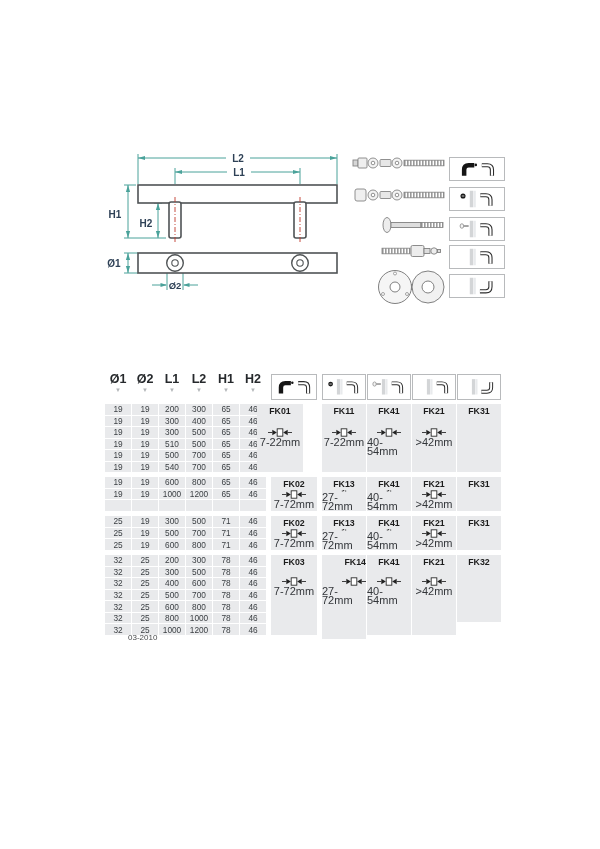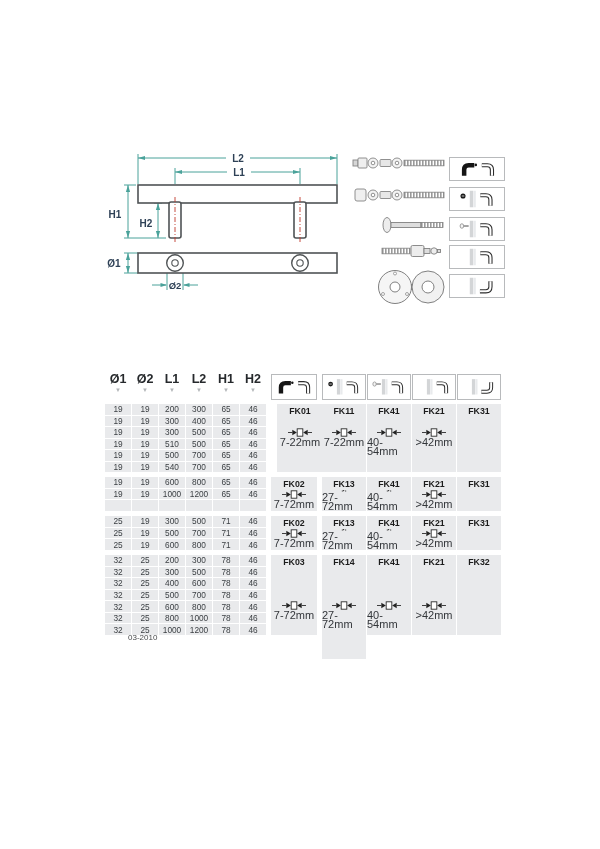--- a/index.html
+++ b/index.html
@@ -30,21 +30,21 @@
   .tcell{background:#e9eaec;font-size:8.3px;color:#3c4044;
          display:flex;align-items:center;justify-content:center;}
 
   
   .fkcell{position:absolute;background:#e9eaec;display:flex;flex-direction:column;
           align-items:center;box-sizing:border-box;padding-top:2px;}
   .fkcode{font-size:8.8px;font-weight:bold;color:#1c1c1c;line-height:10px;}
   .fkrange{font-size:11px;color:#33363a;line-height:9px;}
   .thick-svg{width:24px;height:9px;margin:1px 0;}
   .g0 .fkcode{margin-bottom:11px;}
-  .g3 .fkcode{margin-bottom:33px;}
+  .g3 .fkcode{margin-bottom:9px;}
 
   #footer-code{position:absolute;left:104px;top:633px;font-size:8px;color:#47494b;padding-left:24px;}
 
   svg text{font-family:"Liberation Sans",sans-serif;}
 </style>
 </head>
 <body>
 
 <div class="page">
 
@@ -343,21 +343,21 @@
         <div class="tcell">700</div>
         <div class="tcell">65</div>
         <div class="tcell">46</div>
         <div class="tcell">19</div>
         <div class="tcell">19</div>
         <div class="tcell">540</div>
         <div class="tcell">700</div>
         <div class="tcell">65</div>
         <div class="tcell">46</div>
       </div>
-      <div class="fkcell g0" style="left: 277px; top: 404px; width: 46px; height: 68px;">
+      <div class="fkcell g0" style="left: 257px; top: 404px; width: 46px; height: 68px;">
         <span class="fkcode">FK01</span>
         <svg viewBox="0 0 28 10" class="thick-svg">
           <line x1="0" y1="5" x2="5" y2="5" stroke="#222" stroke-width="1"></line>
           <path d="M5,1.8 L10.3,5 L5,8.2 Z" fill="#222"></path>
           <rect x="10.7" y="0.7" width="6.6" height="8.6" fill="#fff" stroke="#222" stroke-width="1"></rect>
           <path d="M23,1.8 L17.7,5 L23,8.2 Z" fill="#222"></path>
           <line x1="23" y1="5" x2="28" y2="5" stroke="#222" stroke-width="1"></line>
         </svg>
         <span class="fkrange">7-22mm</span>
       </div>
@@ -579,21 +579,21 @@
         <span class="fkcode">FK03</span>
         <svg viewBox="0 0 28 10" class="thick-svg">
           <line x1="0" y1="5" x2="5" y2="5" stroke="#222" stroke-width="1"></line>
           <path d="M5,1.8 L10.3,5 L5,8.2 Z" fill="#222"></path>
           <rect x="10.7" y="0.7" width="6.6" height="8.6" fill="#fff" stroke="#222" stroke-width="1"></rect>
           <path d="M23,1.8 L17.7,5 L23,8.2 Z" fill="#222"></path>
           <line x1="23" y1="5" x2="28" y2="5" stroke="#222" stroke-width="1"></line>
         </svg>
         <span class="fkrange">7-72mm</span>
       </div>
-      <div class="fkcell g3" style="left: 322px; top: 555px; width: 44px; height: 104px;">
+      <div class="fkcell g3" style="left: 322px; top: 555px; width: 44px; height: 84px; align-items: flex-end;">
         <span class="fkcode">FK14</span>
         <svg viewBox="0 0 28 10" class="thick-svg">
           <line x1="0" y1="5" x2="5" y2="5" stroke="#222" stroke-width="1"></line>
           <path d="M5,1.8 L10.3,5 L5,8.2 Z" fill="#222"></path>
           <rect x="10.7" y="0.7" width="6.6" height="8.6" fill="#fff" stroke="#222" stroke-width="1"></rect>
           <path d="M23,1.8 L17.7,5 L23,8.2 Z" fill="#222"></path>
           <line x1="23" y1="5" x2="28" y2="5" stroke="#222" stroke-width="1"></line>
         </svg>
         <span class="fkrange">27-72mm</span>
       </div>
@@ -612,19 +612,19 @@
         <span class="fkcode">FK21</span>
         <svg viewBox="0 0 28 10" class="thick-svg">
           <line x1="0" y1="5" x2="5" y2="5" stroke="#222" stroke-width="1"></line>
           <path d="M5,1.8 L10.3,5 L5,8.2 Z" fill="#222"></path>
           <rect x="10.7" y="0.7" width="6.6" height="8.6" fill="#fff" stroke="#222" stroke-width="1"></rect>
           <path d="M23,1.8 L17.7,5 L23,8.2 Z" fill="#222"></path>
           <line x1="23" y1="5" x2="28" y2="5" stroke="#222" stroke-width="1"></line>
         </svg>
         <span class="fkrange">&gt;42mm</span>
       </div>
-      <div class="fkcell g3" style="left: 457px; top: 555px; width: 44px; height: 80px;">
+      <div class="fkcell g3" style="left: 457px; top: 555px; width: 44px; height: 67px;">
         <span class="fkcode">FK32</span>
       </div>
     </div>
 
   <div id="footer-code">03-2010</div>
 </div>
 
 </body></html>

